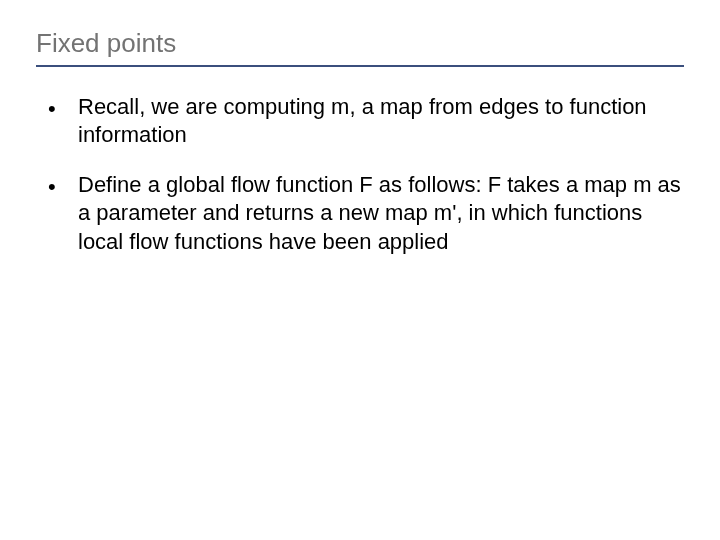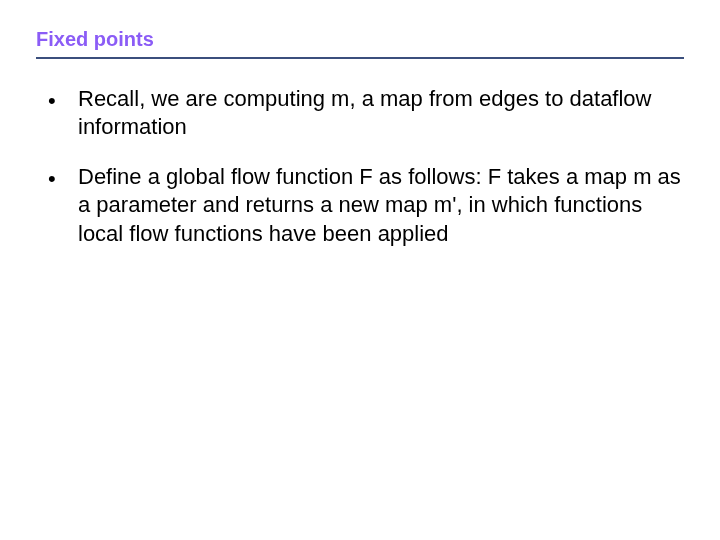--- a/index.html
+++ b/index.html
@@ -14,23 +14,23 @@
       font-family: Arial, Helvetica, sans-serif;
       color: #000000;
       overflow: hidden;
     }
     .slide {
       width: 100%;
       height: 100%;
       padding: 28px 36px;
     }
     .title {
-      font-size: 20px;
-      font-weight: bold;
-      color: #8b5cf6;
+      font-size: 26px;
+      font-weight: normal;
+      color: #737373;
       margin-bottom: 6px;
     }
     .divider {
       height: 2px;
       background: #3b4f7d;
       width: 100%;
       margin-bottom: 26px;
     }
     .content {
       padding-left: 12px;
@@ -54,20 +54,20 @@
   </style>
 </head>
 <body>
 
 <div class="slide">
   <h1 class="title">Fixed points</h1>
   <div class="divider"></div>
   <div class="content">
     <div class="bullet-item">
       <div class="bullet-marker">•</div>
-      <div class="bullet-text">Recall, we are computing m, a map from edges to dataflow information</div>
+      <div class="bullet-text">Recall, we are computing m, a map from edges to function information</div>
     </div>
     <div class="bullet-item">
       <div class="bullet-marker">•</div>
       <div class="bullet-text">Define a global flow function F as follows: F takes a map m as a parameter and returns a new map m', in which functions local flow functions have been applied</div>
     </div>
   </div>
 </div>
 
 </body></html>

